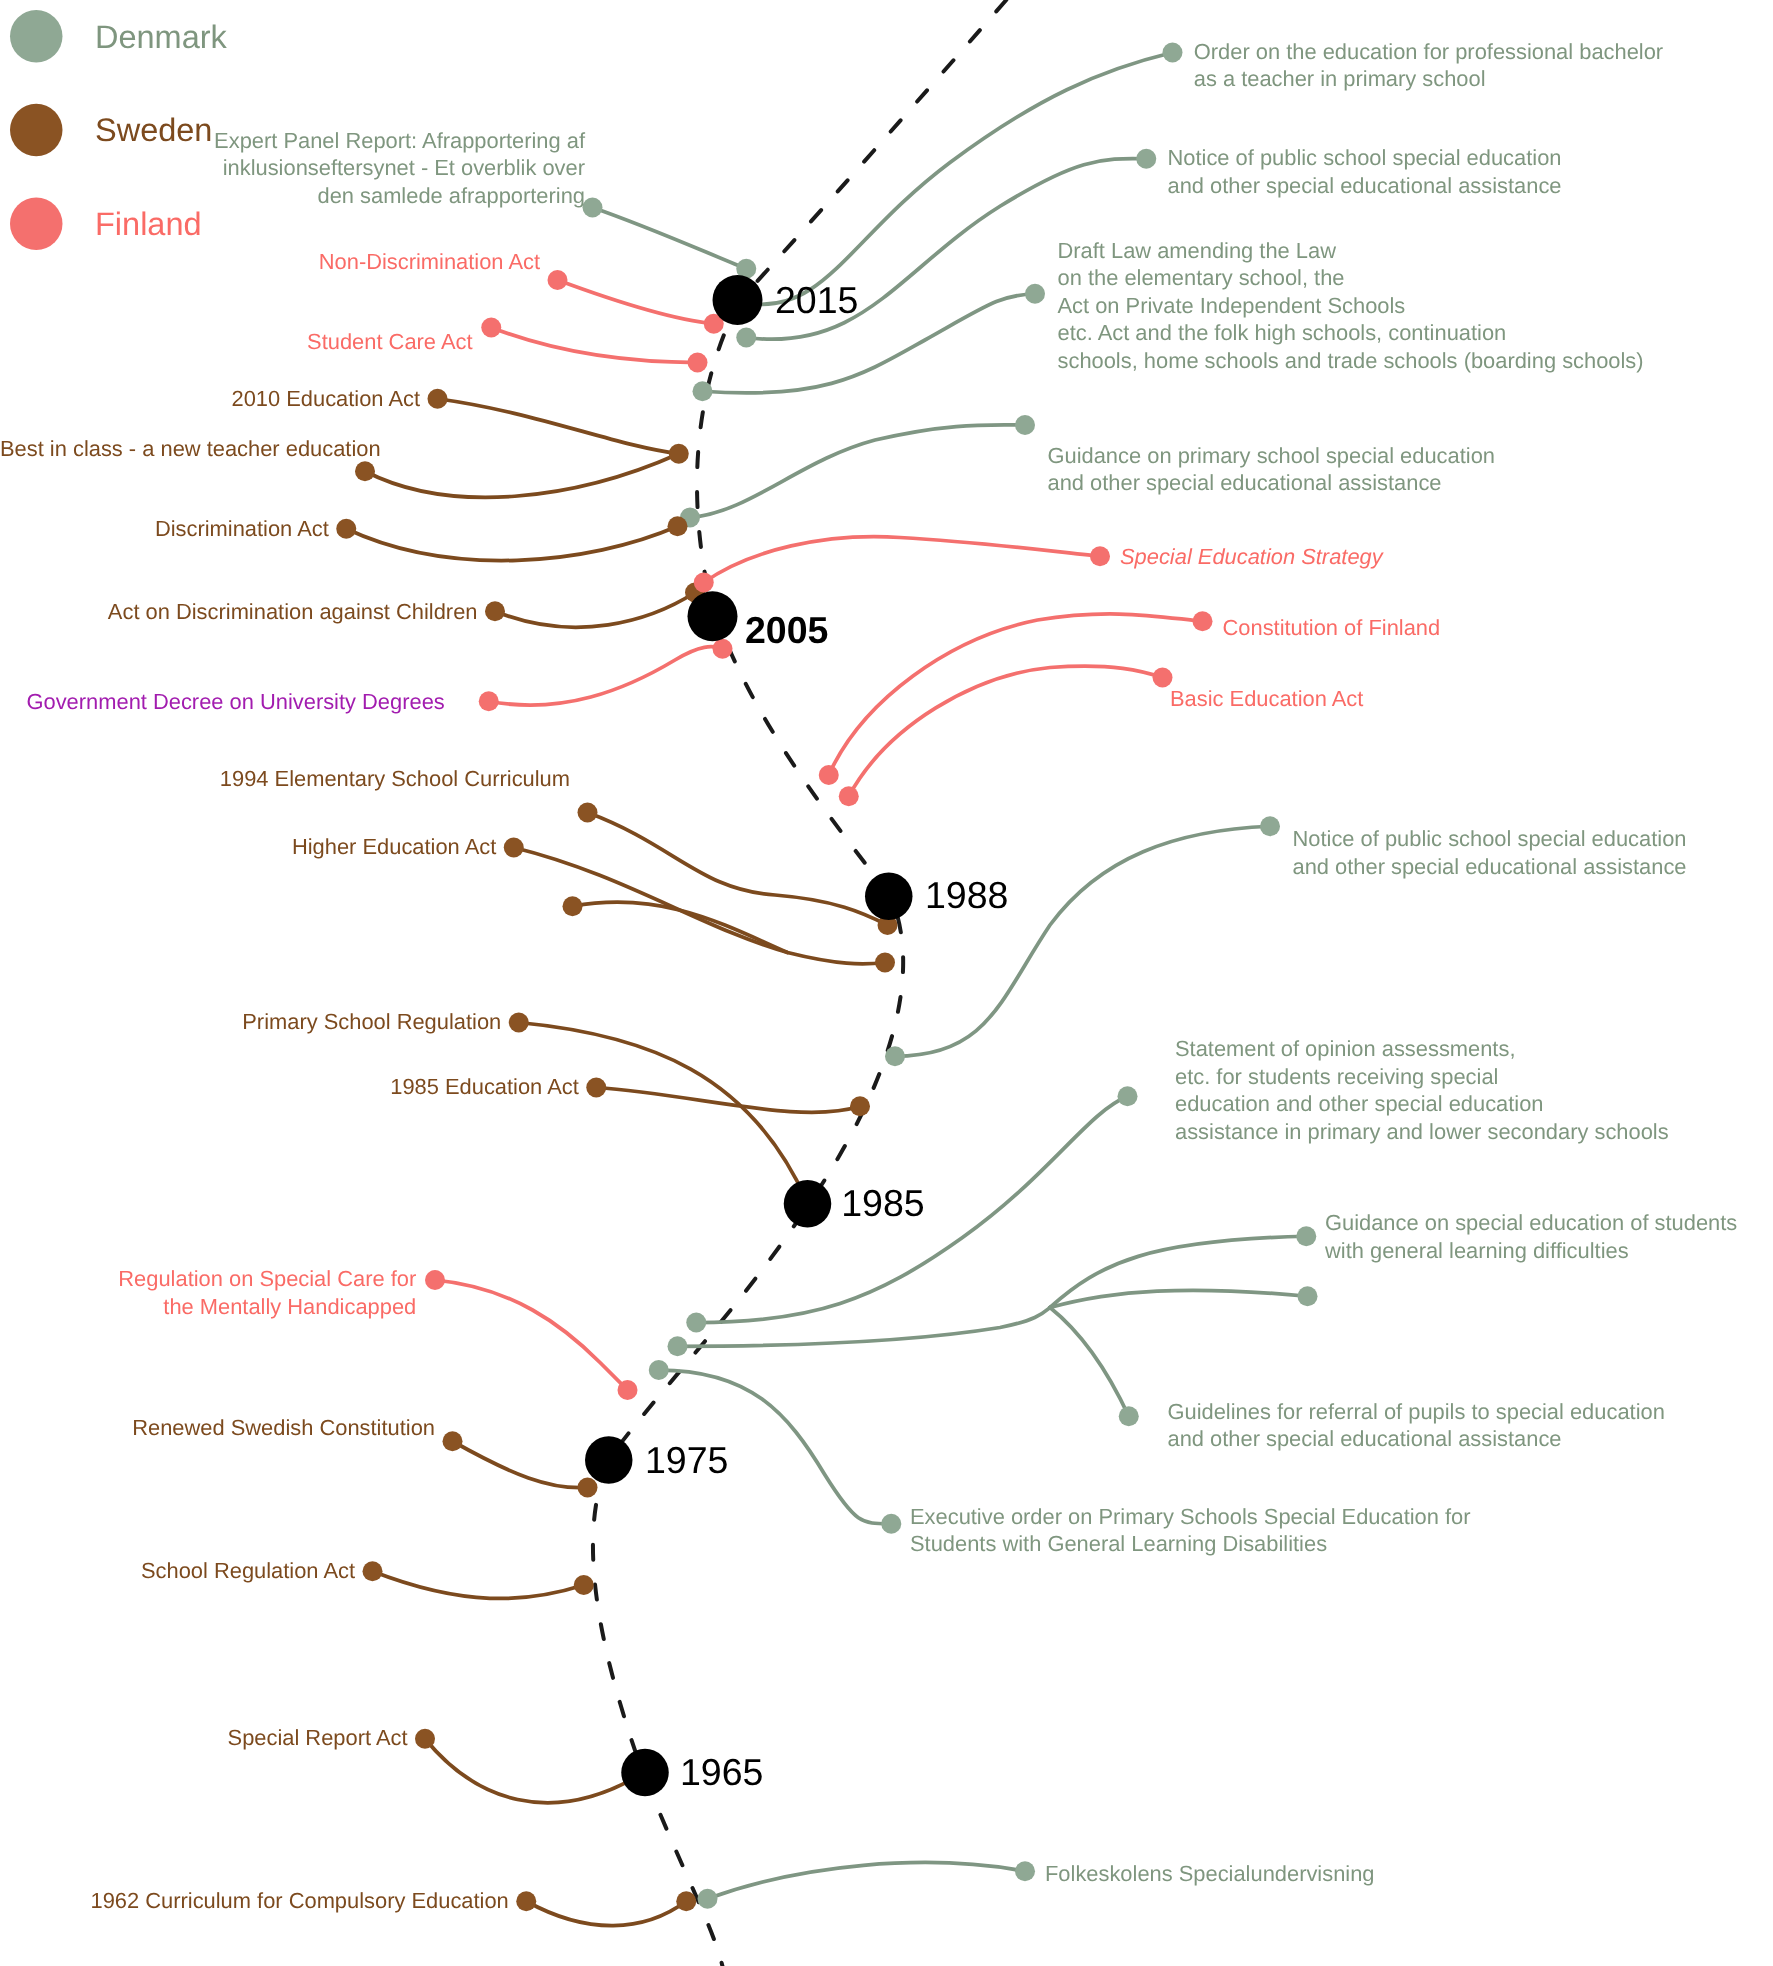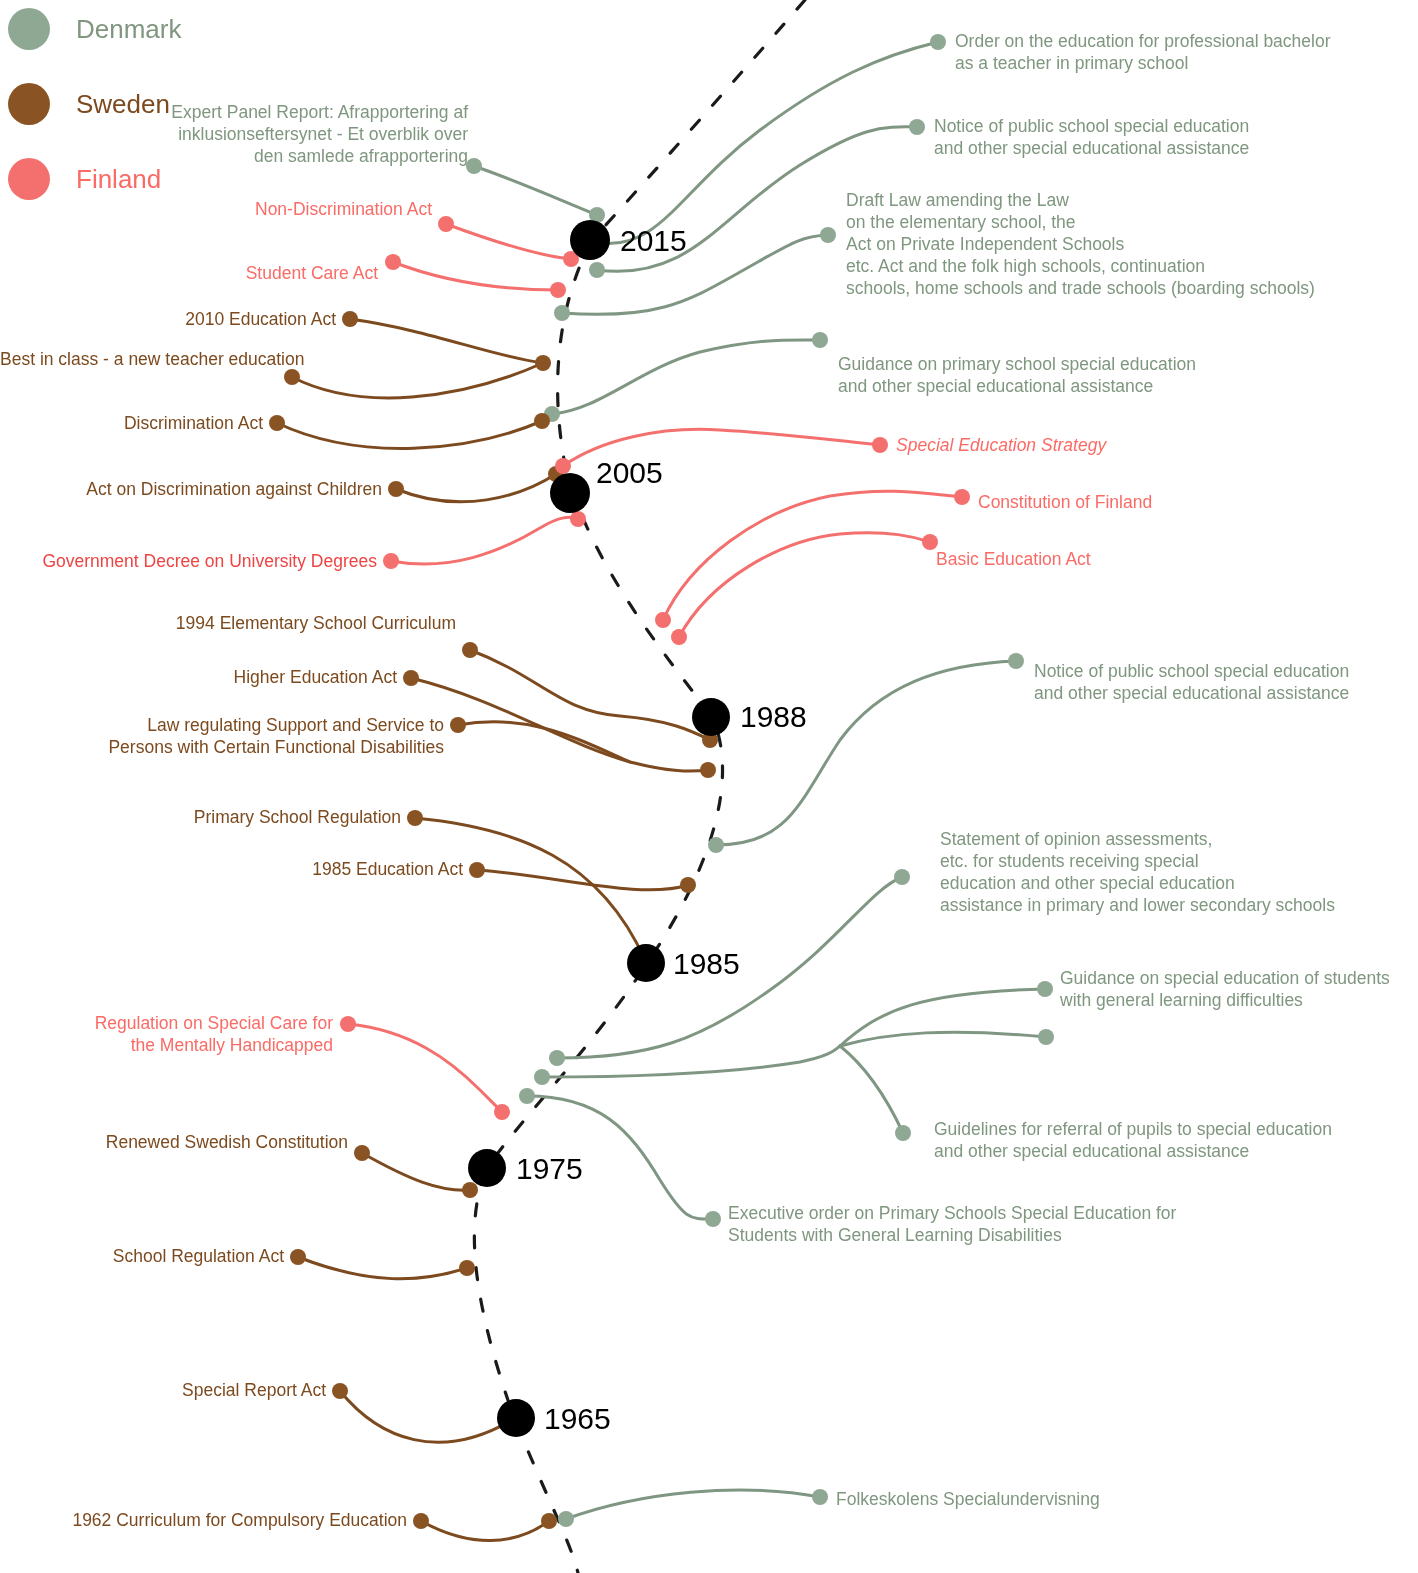--- a/index.html
+++ b/index.html
@@ -188,21 +188,21 @@
   <div class="legend-item" style="left:8px;top:83px;">
     <span class="legend-dot" style="background:#8a5323;"></span>
     <span class="legend-name" style="color:#7c4a1e;">Sweden</span>
   </div>
   <div class="legend-item" style="left:8px;top:158px;">
     <span class="legend-dot" style="background:#f4706e;"></span>
     <span class="legend-name" style="color:#fa6b66;">Finland</span>
   </div>
 
   <div class="yearlbl" style="left:620px;top:224px;">2015</div>
-  <div class="yearlbl" style="left:596px;top:456px;">2005</div>
+  <div class="yearlbl" style="left:596px;top:488px;font-weight:bold;">2005</div>
   <div class="yearlbl" style="left:740px;top:700px;">1988</div>
   <div class="yearlbl" style="left:673px;top:947px;">1985</div>
   <div class="yearlbl" style="left:516px;top:1152px;">1975</div>
   <div class="yearlbl" style="left:544px;top:1402px;">1965</div>
 
   <div class="lbl l" style="left:955px;top:30px;color:#7f967f;">Order on the education for professional bachelor
 as a teacher in primary school</div>
   <div class="lbl l" style="left:934px;top:115px;color:#7f967f;">Notice of public school special education
 and other special educational assistance</div>
   <div class="lbl l" style="left:846px;top:189px;color:#7f967f;">Draft Law amending the Law
@@ -228,31 +228,29 @@
   <div class="lbl l" style="left:728px;top:1202px;color:#7f967f;">Executive order on Primary Schools Special Education for
 Students with General Learning Disabilities</div>
   <div class="lbl l" style="left:836px;top:1488px;color:#7f967f;">Folkeskolens Specialundervisning</div>
 
   <div class="lbl r" style="left:40px;top:308px;width:296px;color:#7c4a1e;">2010 Education Act</div>
   <div class="lbl r" style="left:0px;top:348px;width:278px;color:#7c4a1e;">Best in class - a new teacher education</div>
   <div class="lbl r" style="left:0px;top:412px;width:263px;color:#7c4a1e;">Discrimination Act</div>
   <div class="lbl r" style="left:40px;top:478px;width:342px;color:#7c4a1e;">Act on Discrimination against Children</div>
   <div class="lbl r" style="left:140px;top:612px;width:316px;color:#7c4a1e;">1994 Elementary School Curriculum</div>
   <div class="lbl r" style="left:140px;top:666px;width:257px;color:#7c4a1e;">Higher Education Act</div>
-  <div class="lbl r" style="left:100px;top:714px;width:344px;color:#7c4a1e;">Law regulating Support and Service to
-Persons with Certain Functional Disabilities</div>
   <div class="lbl r" style="left:100px;top:806px;width:301px;color:#7c4a1e;">Primary School Regulation</div>
   <div class="lbl r" style="left:200px;top:858px;width:263px;color:#7c4a1e;">1985 Education Act</div>
   <div class="lbl r" style="left:50px;top:1131px;width:298px;color:#7c4a1e;">Renewed Swedish Constitution</div>
   <div class="lbl r" style="left:40px;top:1245px;width:244px;color:#7c4a1e;">School Regulation Act</div>
   <div class="lbl r" style="left:120px;top:1379px;width:206px;color:#7c4a1e;">Special Report Act</div>
   <div class="lbl r" style="left:0px;top:1509px;width:407px;color:#7c4a1e;">1962 Curriculum for Compulsory Education</div>
 
   <div class="lbl r" style="left:130px;top:198px;width:302px;color:#fa6b66;">Non-Discrimination Act</div>
   <div class="lbl r" style="left:110px;top:262px;width:268px;color:#fa6b66;">Student Care Act</div>
-  <div class="lbl r" style="left:0px;top:550px;width:377px;color:#ef4444;">Government Decree on University Degrees</div>
+  <div class="lbl r" style="left:0px;top:550px;width:377px;color:#a21caf;text-align:center;">Government Decree on University Degrees</div>
   <div class="lbl l" style="left:896px;top:434px;color:#fa6b66;font-style:italic;">Special Education Strategy</div>
   <div class="lbl l" style="left:978px;top:491px;color:#fa6b66;">Constitution of Finland</div>
   <div class="lbl l" style="left:936px;top:548px;color:#fa6b66;">Basic Education Act</div>
   <div class="lbl r" style="left:30px;top:1012px;width:303px;color:#fa6b66;">Regulation on Special Care for
 the Mentally Handicapped</div>
 
 </div>
 
 </body></html>

